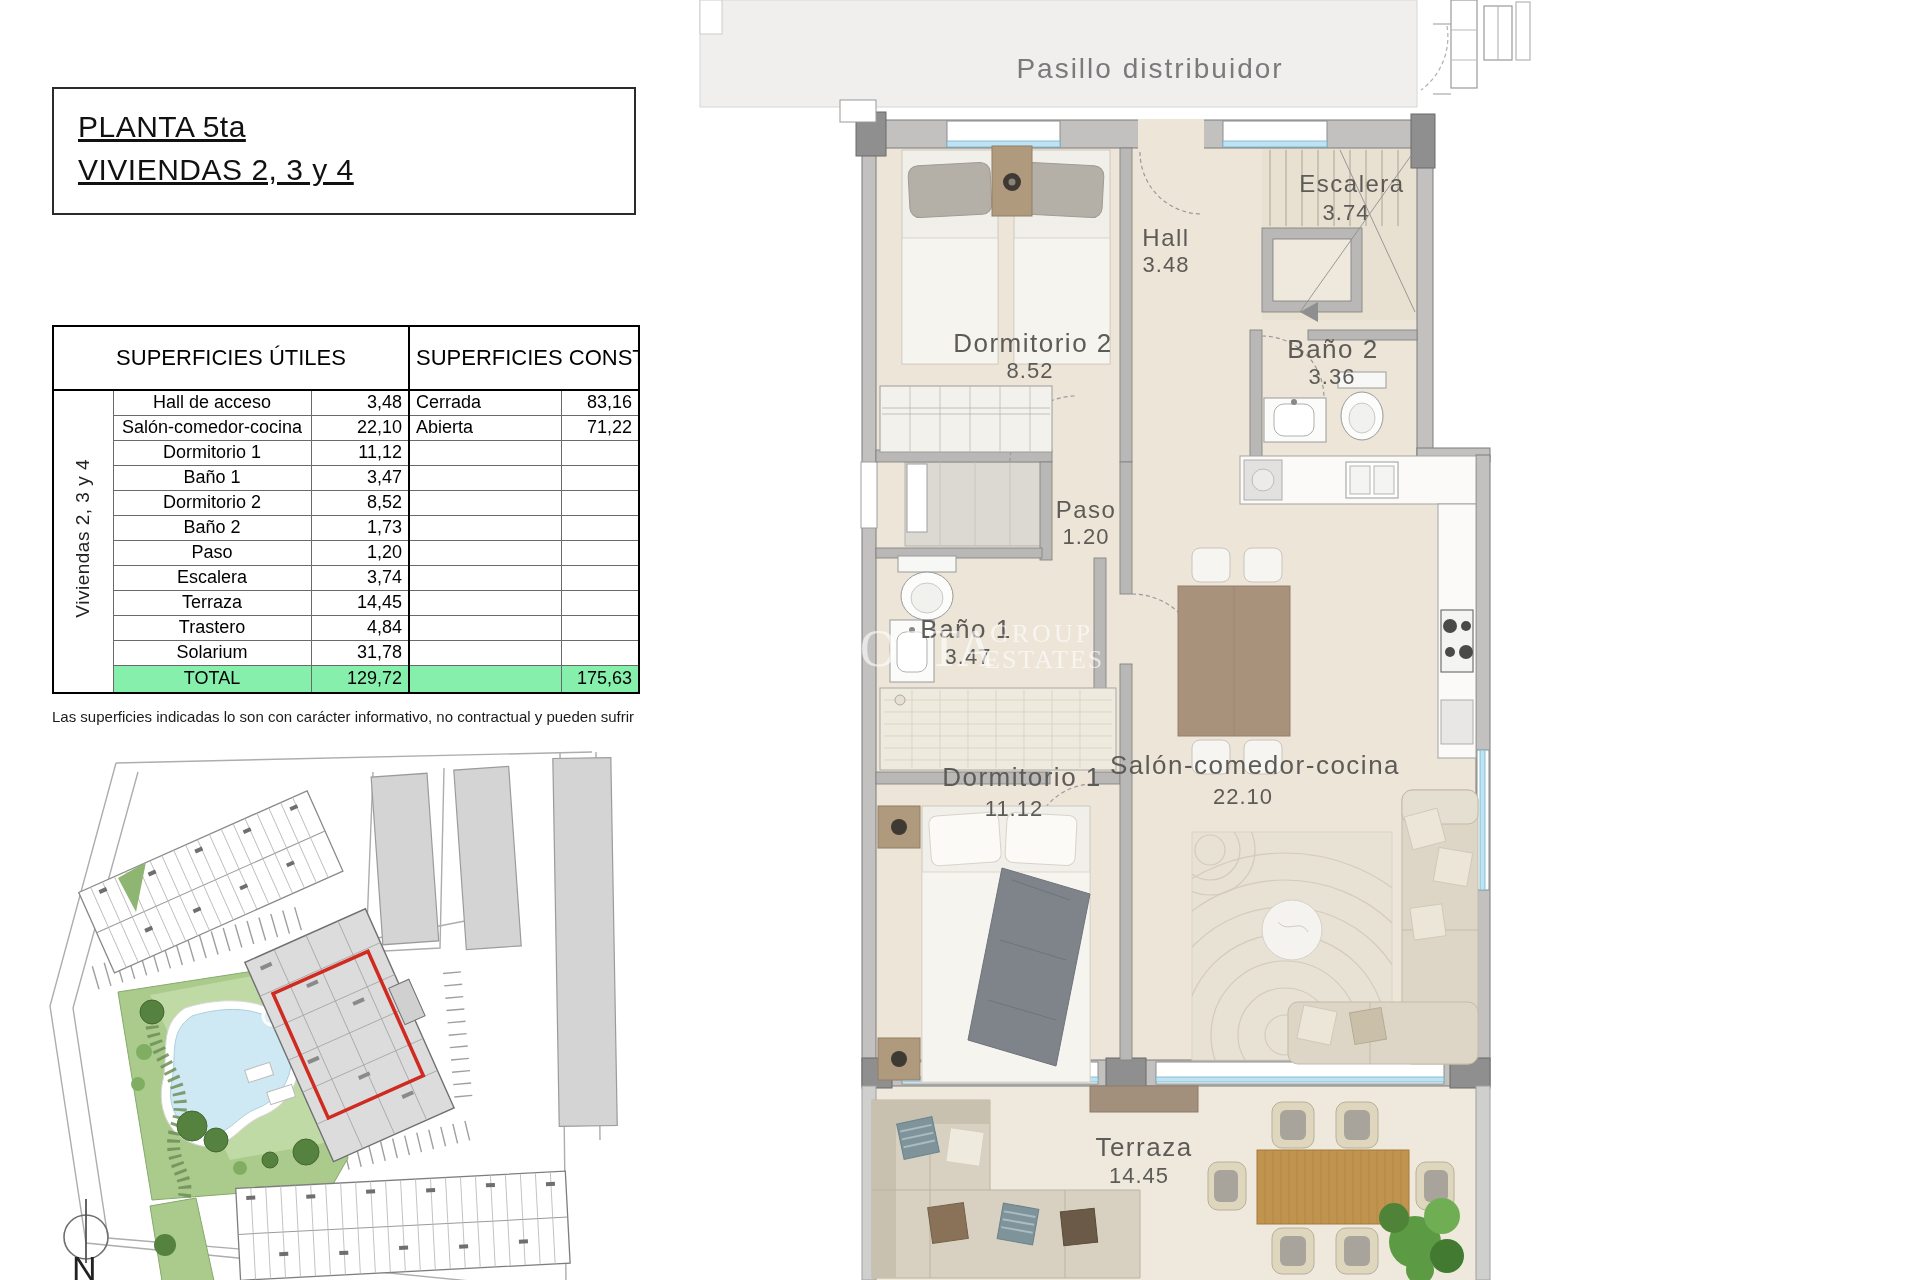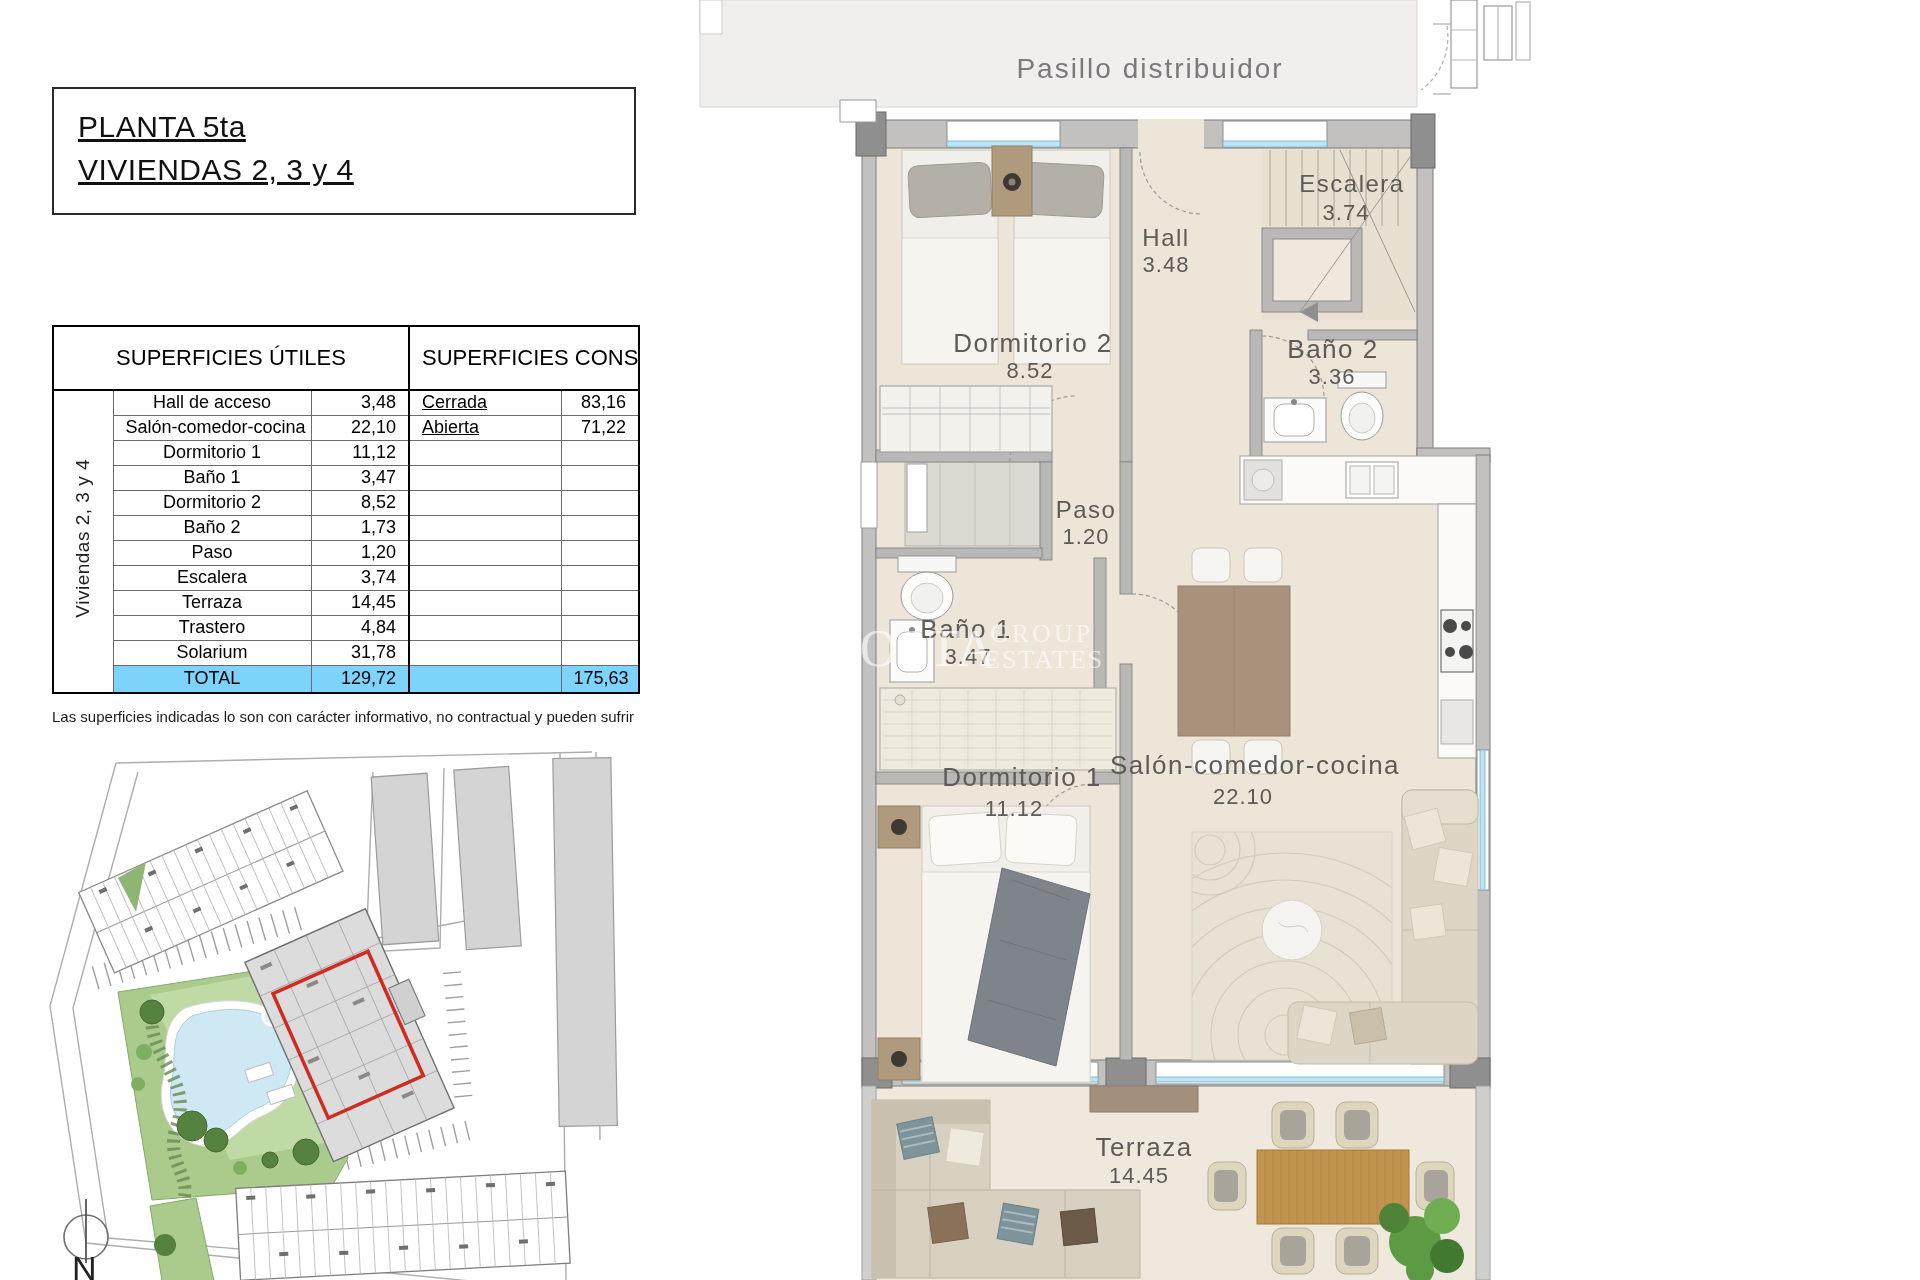--- a/index.html
+++ b/index.html
@@ -4,32 +4,32 @@
 <style>
   html,body{margin:0;padding:0;background:#fff;}
   #canvas{position:relative;width:1920px;height:1280px;background:#ffffff;overflow:hidden;
           font-family:"Liberation Sans",sans-serif;color:#000;}
   
   .title-box{position:absolute;left:52px;top:87px;width:580px;height:124px;border:2px solid #2b2b2b;}
   .title-box .inner{padding:16px 0 0 24px;font-size:30px;line-height:43px;letter-spacing:.5px;color:#111;text-decoration:underline;}
   .address{position:absolute;left:56px;top:258px;font-size:23px;line-height:31px;color:#111;}
   table.surfaces{position:absolute;left:52px;top:325px;width:586px;border-collapse:collapse;
                  table-layout:fixed;background:#fff;font-size:18px;}
-  table.surfaces td{border:1px solid #6a6a6a;padding:0 12px;overflow:hidden;white-space:nowrap;margin-top:45px;}
+  table.surfaces td{border:1px solid #6a6a6a;padding:0 6px;overflow:hidden;white-space:nowrap;margin-top:45px;}
   table.surfaces{border:2px solid #000;}
   tr.head td{height:62px;font-size:22px;text-align:center;border:2px solid #000;line-height:26px;}
   tr.body-row{height:25px;}
   td.c-name{text-align:center;}
   td.c-val{text-align:right;border-right:2px solid #000 !important;}
-  td.c-extra{text-align:left;text-decoration:underline;}
+  td.c-extra{text-align:left;}
   td.c-extraval{text-align:right;}
   td.vcell{text-align:center;vertical-align:middle;}
   .vtext{writing-mode:vertical-rl;transform:rotate(180deg);font-size:19px;letter-spacing:.5px;
          display:inline-block;color:#222;}
-  tr.total-row td{background:#7dd3fc;height:26px;}
+  tr.total-row td{background:#86efac;height:26px;}
   .disclaimer{position:absolute;left:52px;top:704px;width:610px;font-size:15px;line-height:26px;color:#1a1a1a;}
   svg text{font-family:"Liberation Sans",sans-serif;}
   .plan-label{fill:#5d5b57;letter-spacing:1.5px;}
   .plan-num{fill:#5d5b57;letter-spacing:1px;}
   .corridor-label{fill:#7a797b;letter-spacing:2px;}
   .wm{font-family:"Liberation Serif",serif;fill:rgba(255,255,255,.62);}
 </style>
 </head>
 <body>
 

